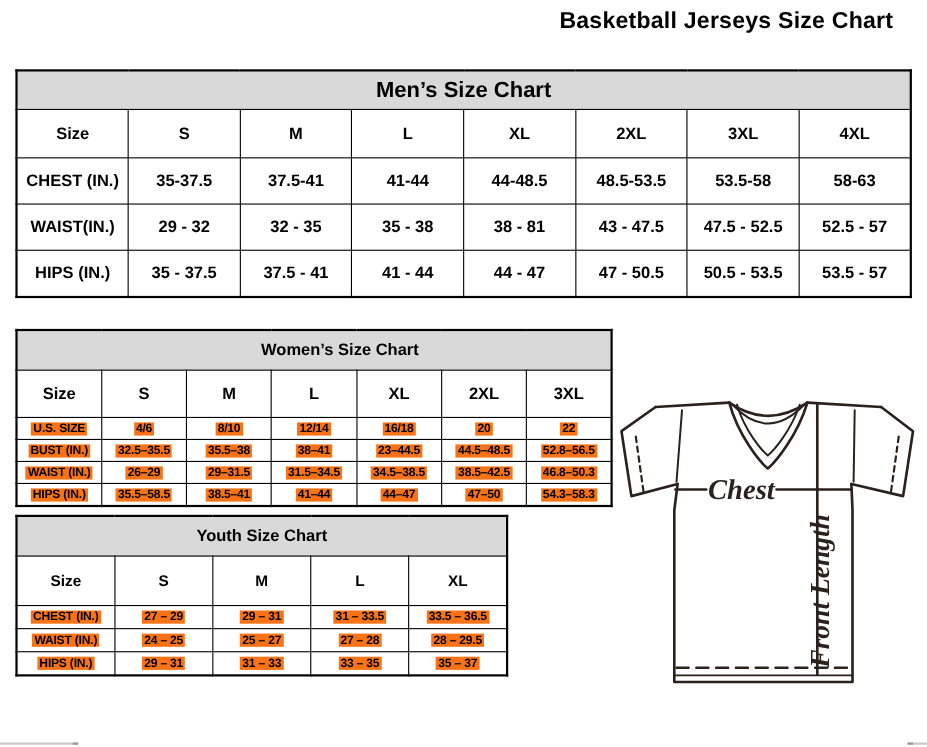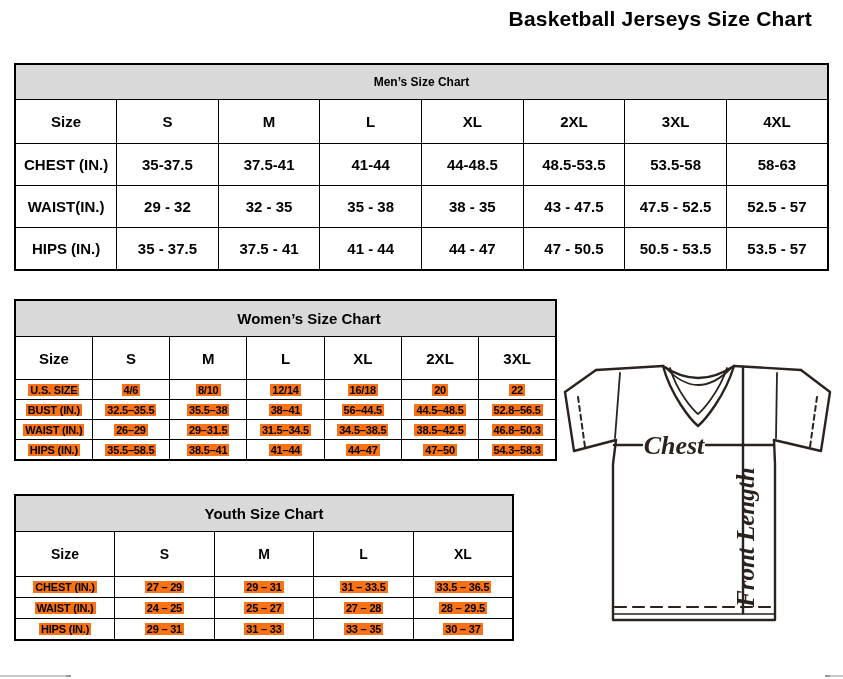--- a/index.html
+++ b/index.html
@@ -7,32 +7,32 @@
         font-family:"Liberation Sans",sans-serif;color:#000;}
   #main-title{position:absolute;left:0;top:7px;width:812px;text-align:right;
         font-size:21px;font-weight:bold;letter-spacing:0.2px;}
   table.size-table{border-collapse:collapse;table-layout:fixed;position:absolute;
         background:#fff;border:2px solid #000;}
   table.size-table th,table.size-table td{border:1px solid #000;text-align:center;
         vertical-align:middle;padding:0;font-weight:bold;}
   th.band{background:#d9d9d9;border-bottom:2px solid #000;}
   
   table.mens{left:14px;top:63px;width:815px;}
-  .mens th.band{height:34px;font-size:12px;margin-top:12px;}
+  .mens th.band{height:34px;font-size:20px;margin-top:12px;}
   .mens tr.colhead th{height:43px;font-size:15px;}
   .mens tr.datarow th,.mens tr.datarow td{height:41px;font-size:15px;}
   .mens th.corner{width:117px;font-size:15px;}
   
   table.womens{left:14px;top:299px;width:543px;}
   .womens th.band{height:35px;font-size:15px;padding-left:47px;}
   .womens tr.colhead th{height:42px;font-size:15px;}
   .womens tr.datarow th,.womens tr.datarow td{height:19px;font-size:11px;letter-spacing:-0.2px;}
   .womens th.corner{width:88px;font-size:14px;}
   
-  table.youth{left:14px;top:494px;width:500px;}
+  table.youth{left:14px;top:468px;width:448px;}
   .youth th.band{height:35px;font-size:15px;}
   .youth tr.colhead th{height:44px;font-size:14px;}
   .youth tr.datarow th,.youth tr.datarow td{height:20px;font-size:11px;letter-spacing:-0.2px;}
   .youth th.corner{width:116px;font-size:14px;}
   
   .soft tr.datarow .hl{background:#f97316;padding:0 2px;}
   
   #jersey{position:absolute;left:553px;top:354px;width:290px;height:278px;}
   
   .sb{position:absolute;height:2px;background:#c9c9c9;}
@@ -71,21 +71,21 @@
           <td><span class="hl">44-48.5</span></td>
           <td><span class="hl">48.5-53.5</span></td>
           <td><span class="hl">53.5-58</span></td>
           <td><span class="hl">58-63</span></td>
         </tr>
         <tr class="datarow">
           <th class="rowlabel"><span class="hl">WAIST(IN.)</span></th>
           <td><span class="hl">29 - 32</span></td>
           <td><span class="hl">32 - 35</span></td>
           <td><span class="hl">35 - 38</span></td>
-          <td><span class="hl">38 - 35</span></td>
+          <td><span class="hl">38 - 81</span></td>
           <td><span class="hl">43 - 47.5</span></td>
           <td><span class="hl">47.5 - 52.5</span></td>
           <td><span class="hl">52.5 - 57</span></td>
         </tr>
         <tr class="datarow">
           <th class="rowlabel"><span class="hl">HIPS (IN.)</span></th>
           <td><span class="hl">35 - 37.5</span></td>
           <td><span class="hl">37.5 - 41</span></td>
           <td><span class="hl">41 - 44</span></td>
           <td><span class="hl">44 - 47</span></td>
@@ -117,21 +117,21 @@
           <td><span class="hl">12/14</span></td>
           <td><span class="hl">16/18</span></td>
           <td><span class="hl">20</span></td>
           <td><span class="hl">22</span></td>
         </tr>
         <tr class="datarow">
           <th class="rowlabel"><span class="hl">BUST (IN.)</span></th>
           <td><span class="hl">32.5–35.5</span></td>
           <td><span class="hl">35.5–38</span></td>
           <td><span class="hl">38–41</span></td>
-          <td><span class="hl">56–44.5</span></td>
+          <td><span class="hl">23–44.5</span></td>
           <td><span class="hl">44.5–48.5</span></td>
           <td><span class="hl">52.8–56.5</span></td>
         </tr>
         <tr class="datarow">
           <th class="rowlabel"><span class="hl">WAIST (IN.)</span></th>
           <td><span class="hl">26–29</span></td>
           <td><span class="hl">29–31.5</span></td>
           <td><span class="hl">31.5–34.5</span></td>
           <td><span class="hl">34.5–38.5</span></td>
           <td><span class="hl">38.5–42.5</span></td>
@@ -173,21 +173,21 @@
           <td><span class="hl">24 – 25</span></td>
           <td><span class="hl">25 – 27</span></td>
           <td><span class="hl">27 – 28</span></td>
           <td><span class="hl">28 – 29.5</span></td>
         </tr>
         <tr class="datarow">
           <th class="rowlabel"><span class="hl">HIPS (IN.)</span></th>
           <td><span class="hl">29 – 31</span></td>
           <td><span class="hl">31 – 33</span></td>
           <td><span class="hl">33 – 35</span></td>
-          <td><span class="hl">30 – 37</span></td>
+          <td><span class="hl">35 – 37</span></td>
         </tr>
       </tbody>
     </table>
 
   <svg id="jersey" viewBox="0 0 290 278">
     <g fill="none" stroke="#2b211d" stroke-width="2.4" stroke-linejoin="round" stroke-linecap="round">
 
       <path d="M43,16 L110,12"></path>
       <path d="M181,12 L248,16"></path>
 

